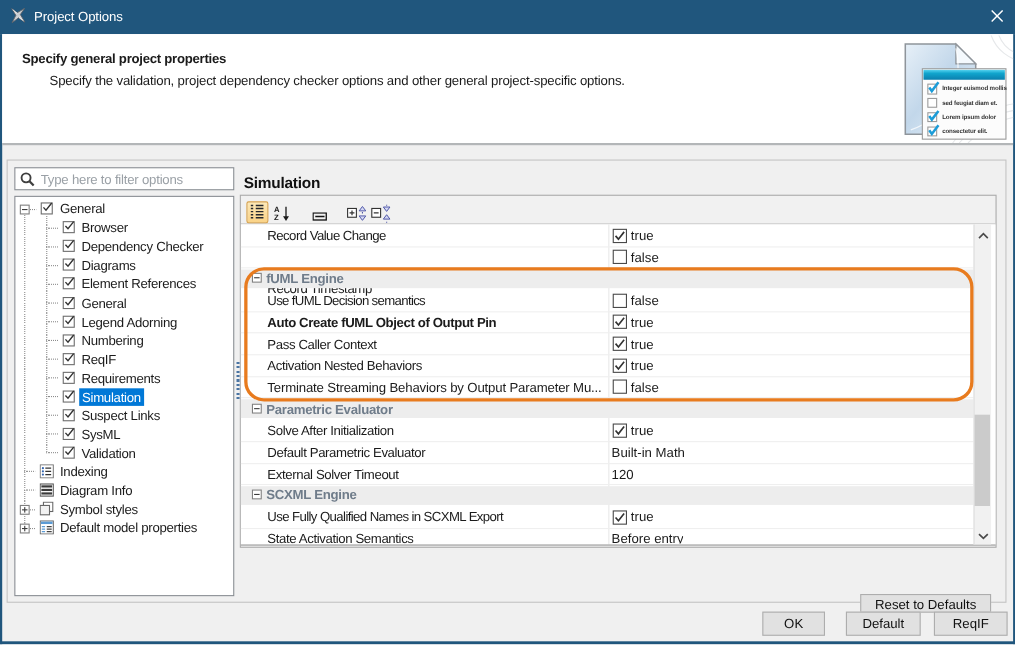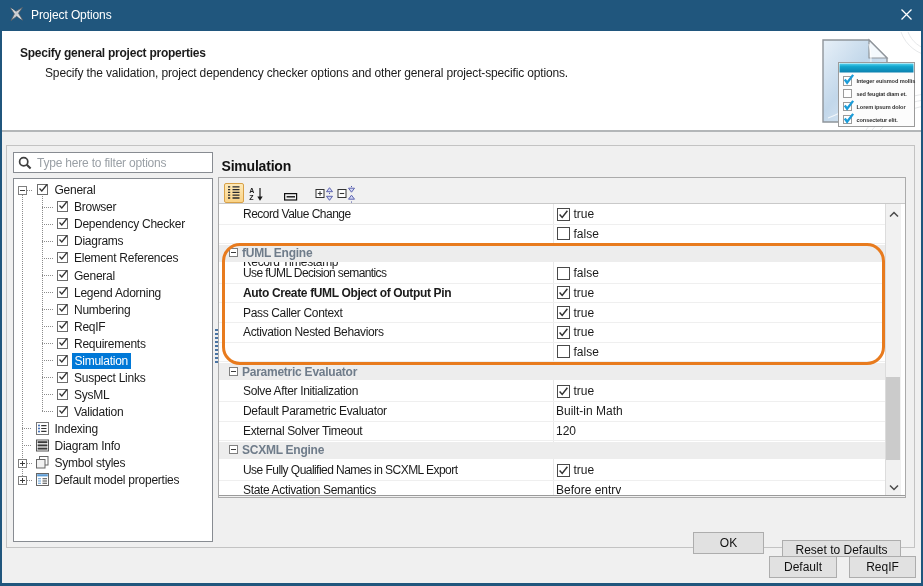--- a/index.html
+++ b/index.html
@@ -289,20 +289,21 @@
     </svg>
 <div class="ab t12" style="left:573.5px;top:305.5px">true</div>
 <div class="ab" style="left:219px;top:341.7px;width:666px;height:1px;background:#efefef"></div>
 <div class="ab t12" style="left:243px;top:325.2px;letter-spacing:-0.35px;">Activation Nested Behaviors</div>
 <div class="cb" style="left:556.5px;top:325.7px;width:13px;height:13px"></div>
 <svg class="ab" style="left:557px;top:325.7px" width="13" height="13" viewBox="0 0 13 13">
       <path d="M2.6,6.4 L5.2,9.4 L10.4,2.8" stroke="#333" stroke-width="1.5" fill="none"></path>
     </svg>
 <div class="ab t12" style="left:573.5px;top:325.2px">true</div>
 <div class="ab" style="left:219px;top:361.4px;width:666px;height:1px;background:#efefef"></div>
+<div class="ab t12" style="left:243px;top:344.9px;letter-spacing:-0.15px;">Terminate Streaming Behaviors by Output Parameter Mu...</div>
 <div class="cb" style="left:556.5px;top:345.4px;width:13px;height:13px"></div>
 <div class="ab t12" style="left:573.5px;top:344.9px">false</div>
 <div class="ab" style="left:219px;top:363.1px;width:666px;height:17px;background:#ededed"></div>
 <div class="exp" style="left:229px;top:366.6px;border-color:#808080">
       <i></i>
     </div>
 <div class="ab t12" style="left:242px;top:364.6px;font-weight:bold;color:#6f7c8a;letter-spacing:-0.25px">Parametric Evaluator</div>
 <div class="ab" style="left:219px;top:400.8px;width:666px;height:1px;background:#efefef"></div>
 <div class="ab t12" style="left:243px;top:384.3px;letter-spacing:-0.35px;">Solve After Initialization</div>
 <div class="cb" style="left:556.5px;top:384.8px;width:13px;height:13px"></div>
@@ -335,15 +336,15 @@
 <div class="ab" style="left:885px;top:204px;width:16px;height:291px;background:#f1f1f1;border-left:1px solid #dcdcdc;box-sizing:border-box"></div>
 <svg class="ab" style="left:888.5px;top:210.5px" width="10" height="7" viewBox="0 0 10 7">
       <path d="M1,5.5 L5,1.5 L9,5.5" stroke="#4a4a4a" stroke-width="1.5" fill="none"></path>
     </svg>
 <svg class="ab" style="left:888.5px;top:484px" width="10" height="7" viewBox="0 0 10 7">
       <path d="M1,1.5 L5,5.5 L9,1.5" stroke="#4a4a4a" stroke-width="1.5" fill="none"></path>
     </svg>
 <div class="ab" style="left:885.5px;top:376.5px;width:14.5px;height:83px;background:#cbcbcb"></div>
 <div class="ab" style="left:222px;top:243.3px;width:663px;height:122px;border:3.5px solid #e87b1e;border-radius:18px;box-sizing:border-box"></div>
 <div class="btn" style="left:782px;top:540px;width:119px;height:17px;line-height:19px">Reset to Defaults</div>
-<div class="btn" style="left:693px;top:532px;width:71px;height:22px;line-height:20px">OK</div>
+<div class="btn" style="left:693px;top:556px;width:57px;height:22px;line-height:20px">OK</div>
 <div class="btn" style="left:769px;top:556px;width:68px;height:22px;line-height:20px">Default</div>
 <div class="btn" style="left:849px;top:556px;width:67px;height:22px;line-height:20px">ReqIF</div>
 </div>
 </body></html>

